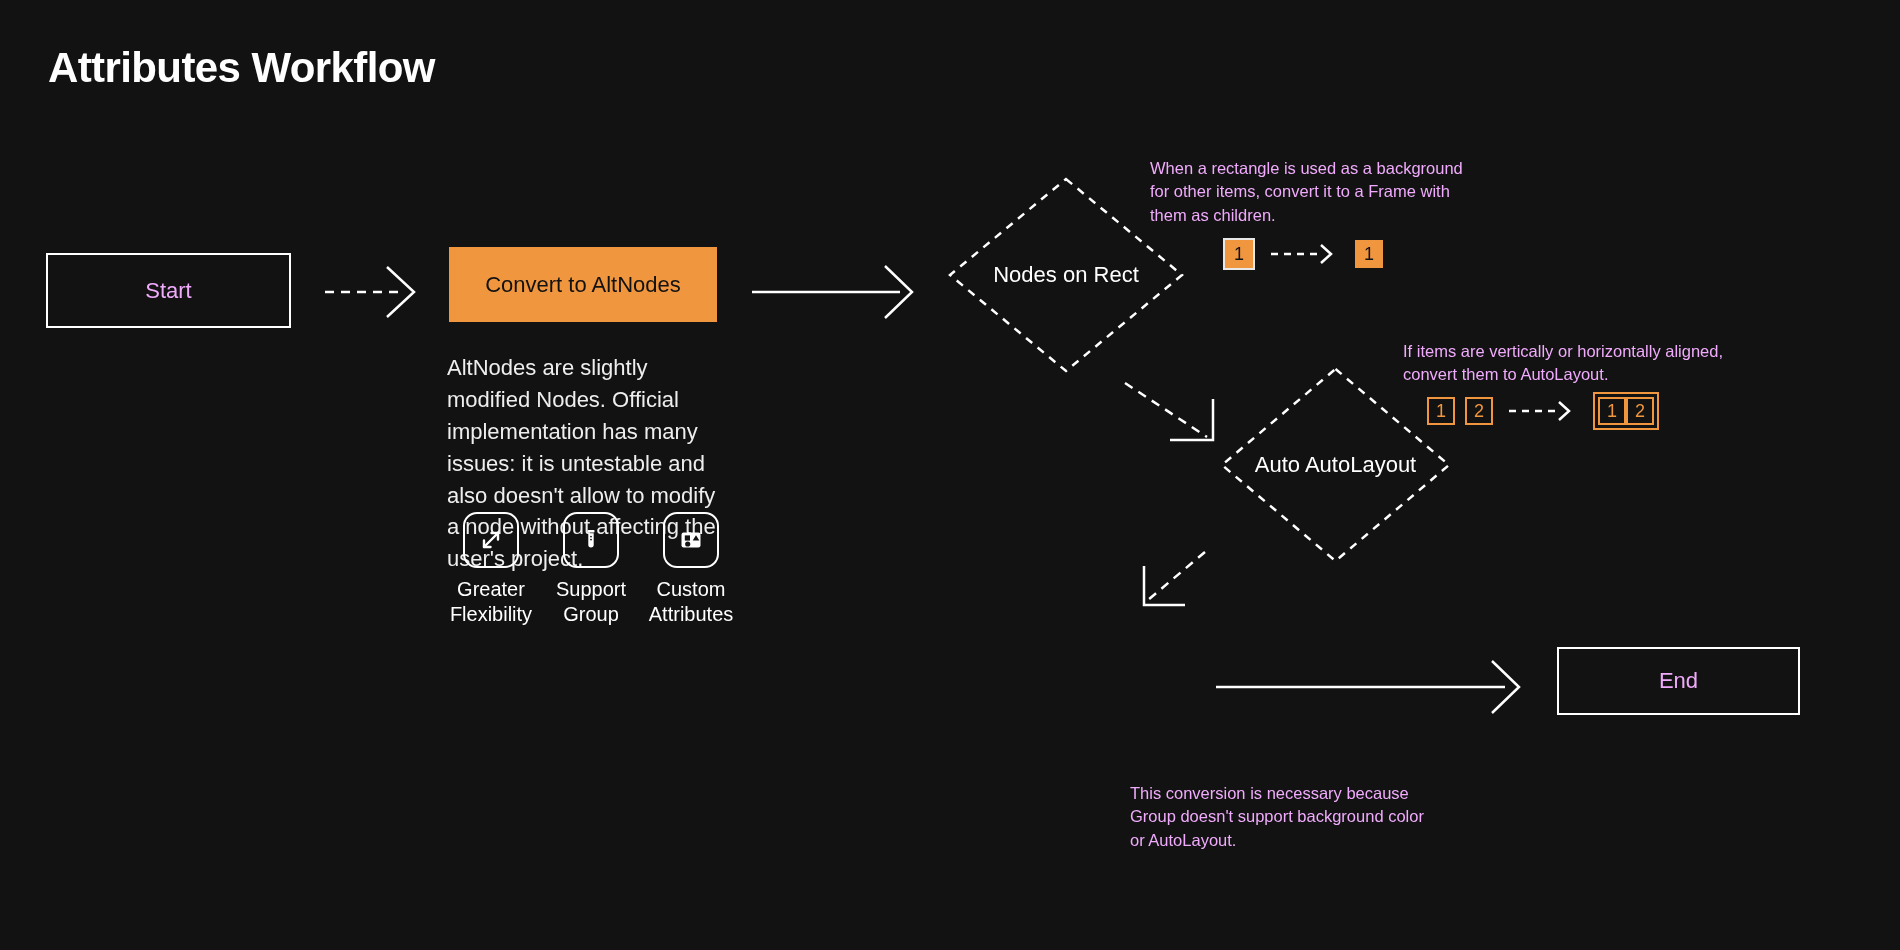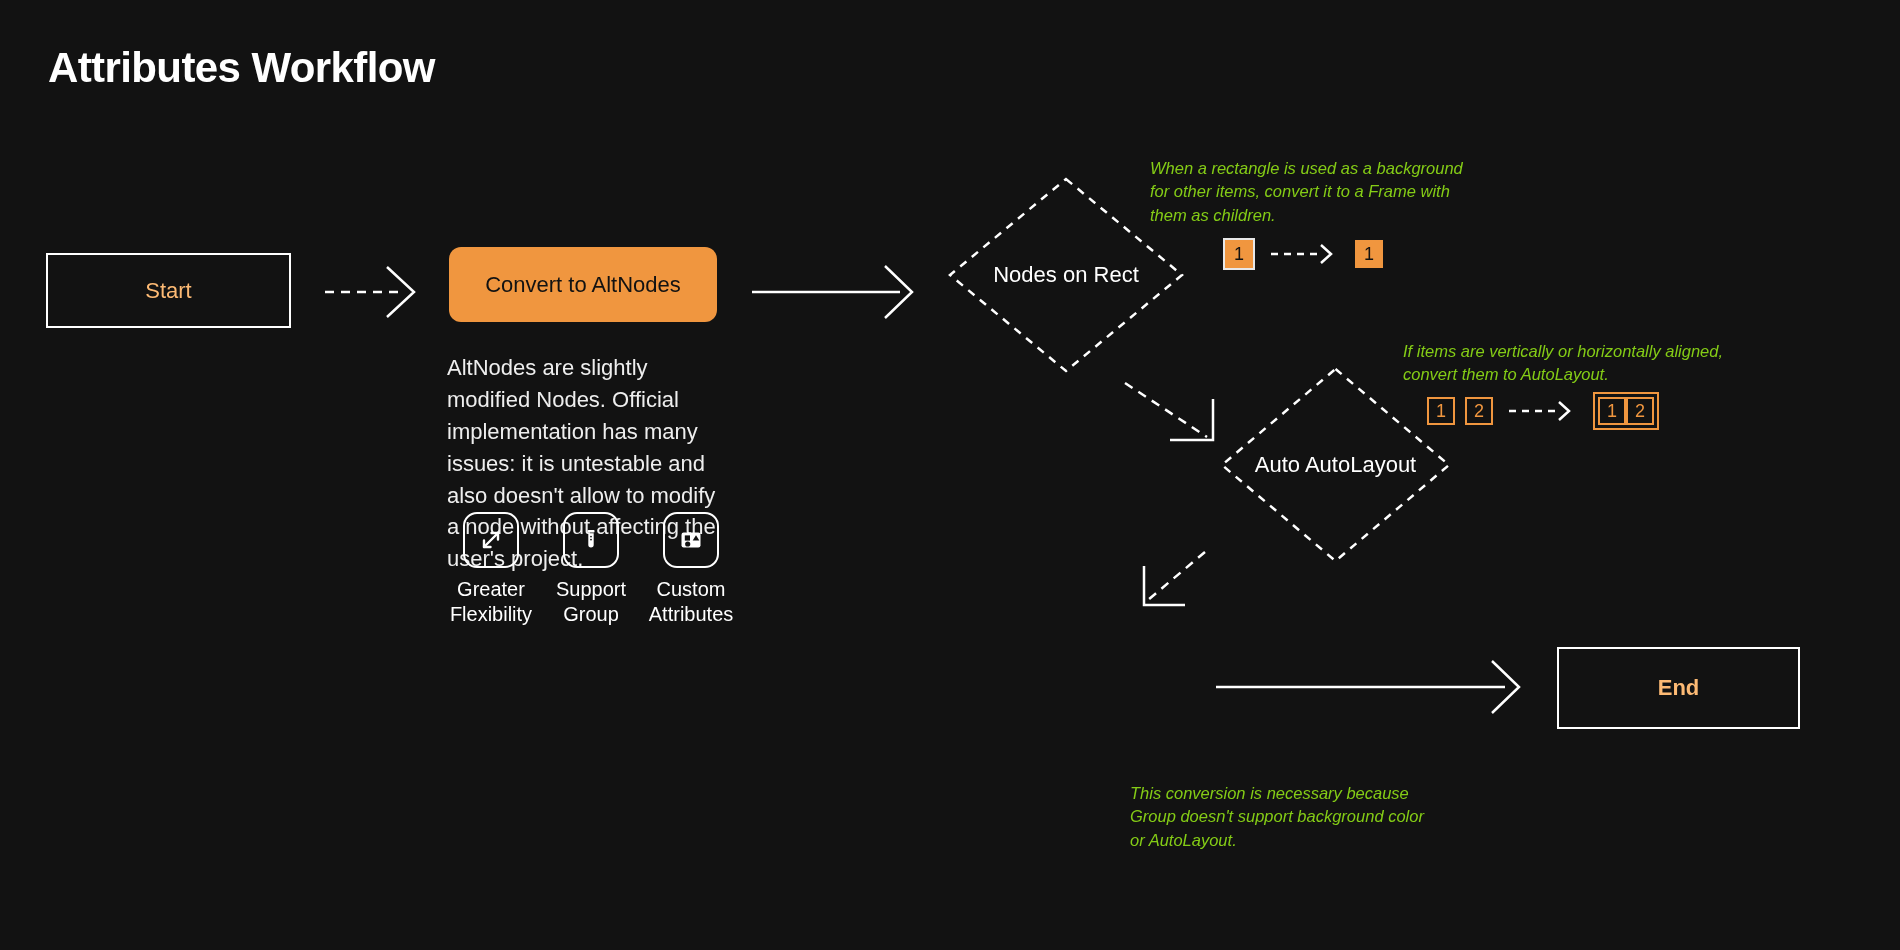--- a/index.html
+++ b/index.html
@@ -35,40 +35,39 @@
     white-space: nowrap;
   }
 
   
   .term-box {
     border: 2px solid #ffffff;
     display: flex;
     align-items: center;
     justify-content: center;
     font-size: 22px;
-    color: #fdba74;
+    color: #f0abfc;
     box-sizing: border-box;
   }
   #start-box { left: 46px; top: 253px; width: 245px; height: 75px; }
-  #end-box   { left: 1557px; top: 647px; width: 243px; height: 82px; font-weight: bold; }
+  #end-box   { left: 1557px; top: 647px; width: 243px; height: 68px; }
 
   
   #convert-box {
     left: 449px;
     top: 247px;
     width: 268px;
     height: 75px;
     background: #f0963f;
     color: #121212;
     display: flex;
     align-items: center;
     justify-content: center;
     font-size: 22px;
     box-sizing: border-box;
-    border-radius: 12px;
   }
 
   
   #convert-desc {
     left: 447px;
     top: 352px;
     width: 276px;
     font-size: 22px;
     line-height: 1.45;
     color: #eeeeee;
@@ -125,22 +124,21 @@
   }
   #diamond-nodes-on-rect { left: 946px; top: 175px; width: 240px; height: 200px; }
   #diamond-auto-autolayout { left: 1218px; top: 365px; width: 235px; height: 200px; }
   #diamond-group-to-frame { left: 946px; top: 573px; width: 240px; height: 200px; }
 
   
   .annotation {
     position: absolute;
     font-size: 16.5px;
     line-height: 1.42;
-    color: #84cc16;
-    font-style: italic;
+    color: #f0abfc;
   }
   #ann-rect { left: 1150px; top: 157px; width: 315px; }
   #ann-autolayout { left: 1403px; top: 340px; width: 330px; }
   #ann-group { left: 1130px; top: 770px; width: 300px; margin-top: 12px; }
 
   
   .example-row {
     position: absolute;
     display: flex;
     align-items: center;

